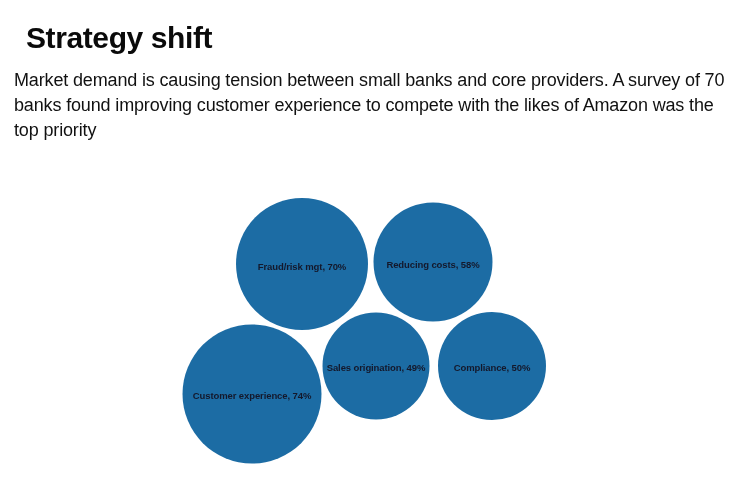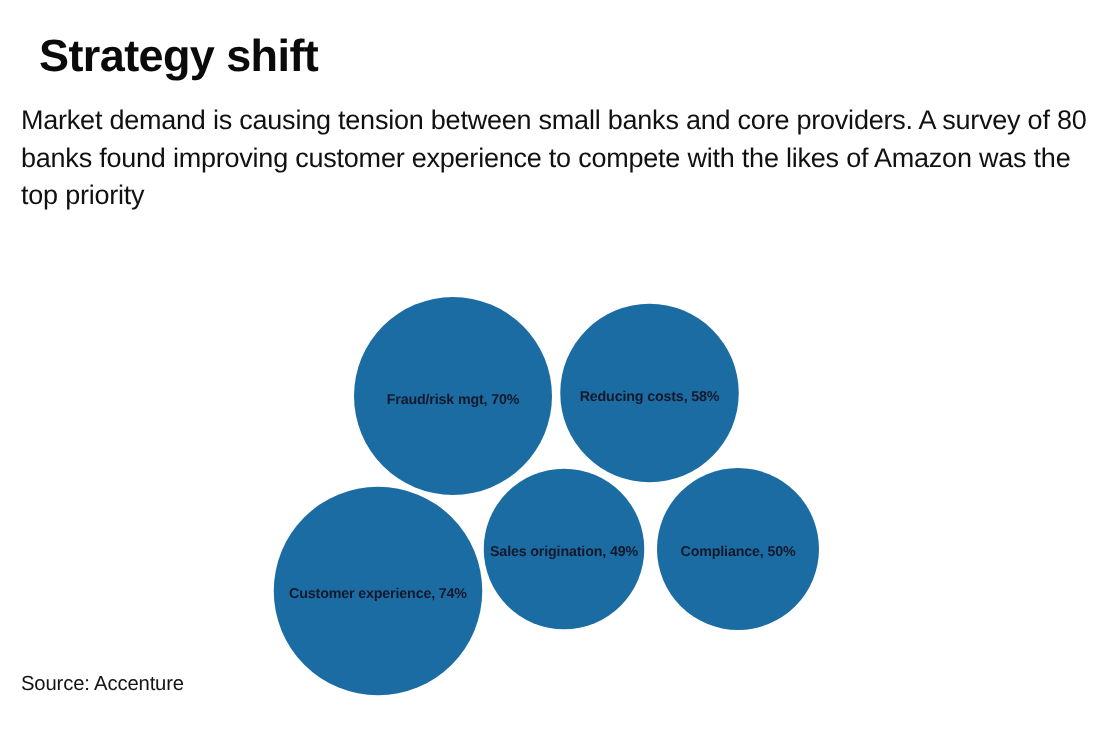--- a/index.html
+++ b/index.html
@@ -88,21 +88,21 @@
     letter-spacing: -0.1px;
   }
 </style>
 </head>
 <body>
 
 <div class="page">
 
   <div class="header">
     <h1 class="title">Strategy shift</h1>
-    <p class="subtitle">Market demand is causing tension between small banks and core providers. A survey of 80 banks found improving customer experience to compete with the likes of Amazon was the top priority</p>
+    <p class="subtitle">Market demand is causing tension between small banks and core providers. A survey of 70 banks found improving customer experience to compete with the likes of Amazon was the top priority</p>
   </div>
 
   <div class="chart">
     <svg width="740" height="491" viewBox="0 0 740 491">
       <g id="bubble-group">
           <g>
             <circle class="bubble-circle" cx="302" cy="264" r="66" fill="#1c6ca4"></circle>
             <text class="bubble-label" x="302" y="267" text-anchor="middle" dominant-baseline="middle">Fraud/risk mgt, 70%</text>
           </g>
           <g>
@@ -118,15 +118,14 @@
             <text class="bubble-label" x="376" y="368" text-anchor="middle" dominant-baseline="middle">Sales origination, 49%</text>
           </g>
           <g>
             <circle class="bubble-circle" cx="492" cy="366" r="54" fill="#1c6ca4"></circle>
             <text class="bubble-label" x="492" y="368" text-anchor="middle" dominant-baseline="middle">Compliance, 50%</text>
           </g>
         </g>
     </svg>
   </div>
 
-  <div class="source">Source: Accenture</div>
 
 </div>
 
 </body></html>

